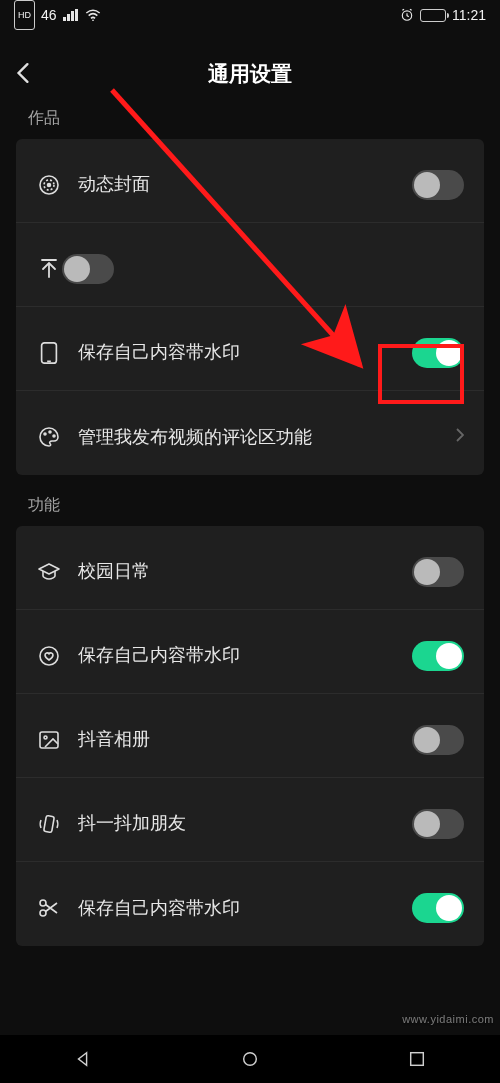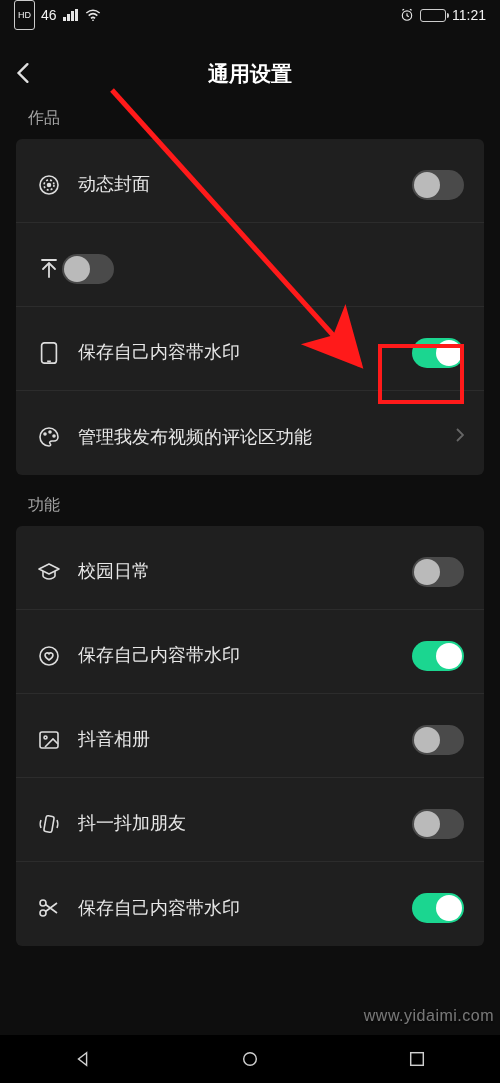--- a/index.html
+++ b/index.html
@@ -67,21 +67,21 @@
   .navbar {
     position: absolute; bottom: 0; left: 0; right: 0; height: 48px;
     background: #000; display: flex; justify-content: space-around; align-items: center;
     color: #ccc;
   }
   .nav-icon { width: 22px; height: 22px; display:flex; align-items:center; justify-content:center; }
 
   
   .watermark-text {
     position: absolute; right: 6px; bottom: 58px;
-    color: rgba(255,255,255,0.45); font-size: 16px; letter-spacing: 0.5px;
+    color: rgba(255,255,255,0.45); font-size: 11px; letter-spacing: 0.5px;
     text-shadow: 0 1px 2px rgba(0,0,0,0.6);
   }
   .watermark-badge {
     position: absolute; right: 10px; bottom: 24px; display:flex; align-items:center; gap:4px;
     color: #fff; font-size: 14px; font-weight: 600;
     text-shadow: 0 1px 3px rgba(0,0,0,0.8);
   }
   .wm-bubble { display:flex; }
   .wm-dot { width:10px; height:10px; border-radius:50%; margin-left:-2px; }
   .wm-dot.r{background:#ff3b30;} .wm-dot.y{background:#ffcc00;} .wm-dot.g{background:#34c759;} .wm-dot.b{background:#007aff;}

